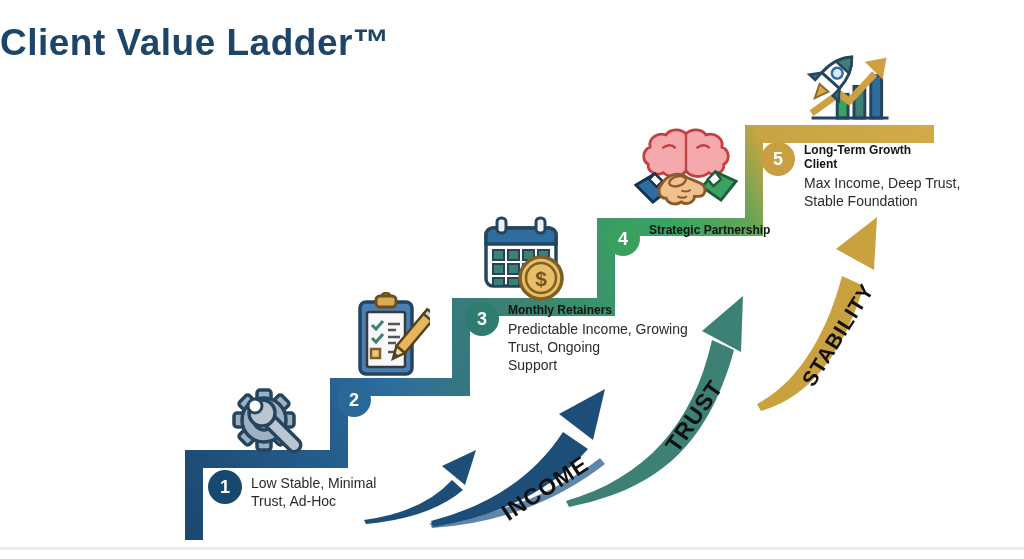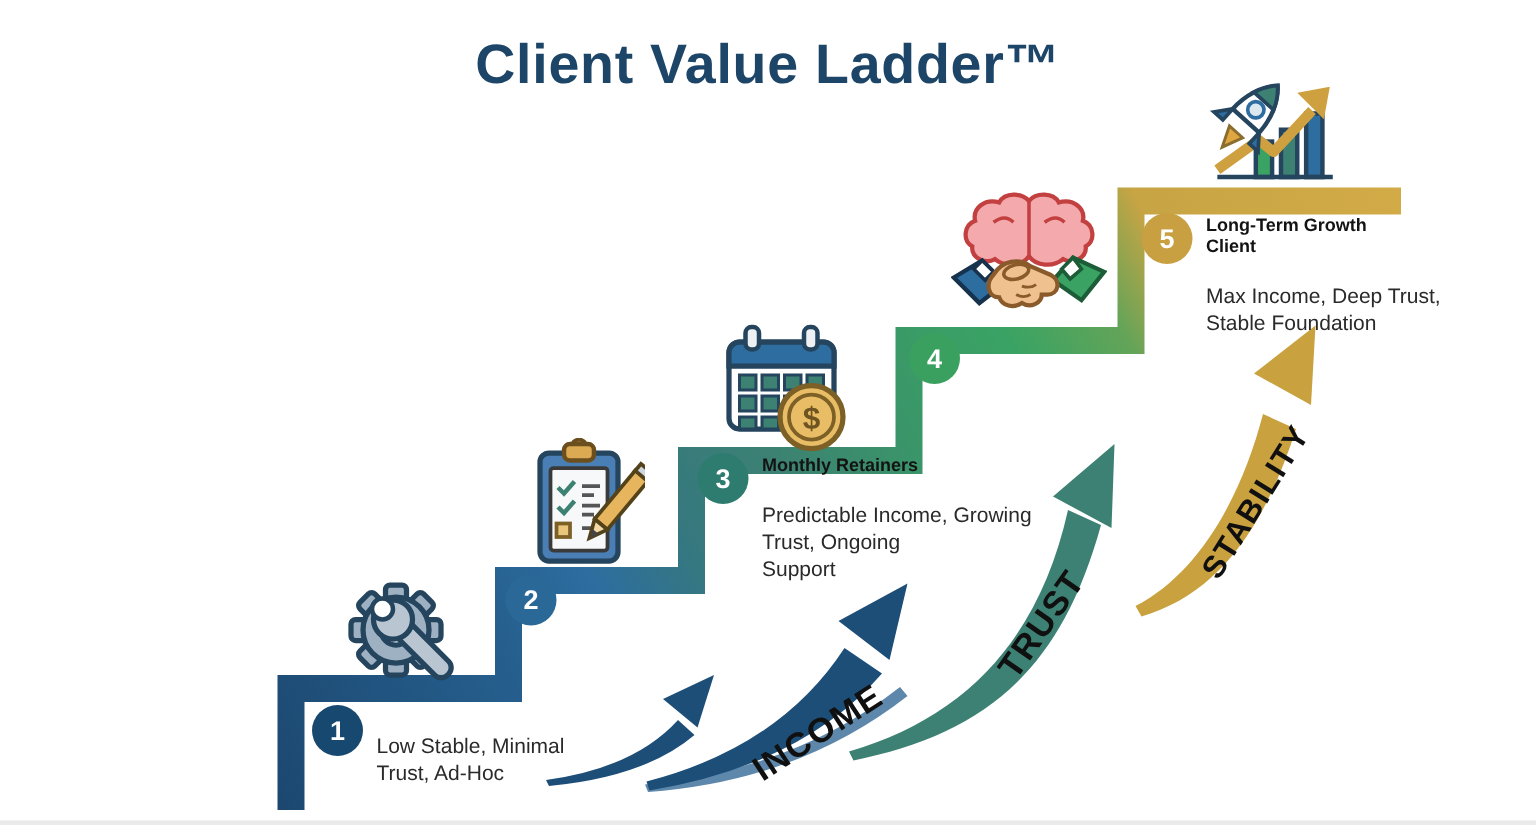--- a/index.html
+++ b/index.html
@@ -1,31 +1,31 @@
 <!DOCTYPE html>
 <html><head>
 <meta charset="utf-8">
 <style>
   html,body{margin:0;padding:0;background:#fff;}
   .canvas{position:relative;width:1024px;height:559px;background:#ffffff;overflow:hidden;
           font-family:"Liberation Sans",sans-serif;}
-  .main-title{position:absolute;top:22px;left:0;width:100%;text-align:center;
+  .main-title{position:absolute;top:22px;left:0;width:100%;
               font-size:37px;font-weight:800;color:#1d4568;letter-spacing:.5px;z-index:4;}
   svg.scene{position:absolute;left:0;top:0;z-index:1;}
   .icon{position:absolute;z-index:2;}
   .step{position:absolute;display:flex;gap:9px;z-index:3;align-items:flex-start;}
   .step-num{width:34px;height:34px;border-radius:50%;color:#fff;font-weight:bold;font-size:18px;
             display:flex;align-items:center;justify-content:center;flex:0 0 34px;margin-top:-2px;}
   .s1 .step-num{background:#17486f;}
   .s2 .step-num{background:#2a6897;}
   .s3 .step-num{background:#2e7c6f;}
   .s4 .step-num{background:#3aa05f;}
   .s5 .step-num{background:#c8a042;}
   .step-title{font-size:12px;font-weight:bold;color:#131313;line-height:1.15;white-space:pre-line;}
-  .step-desc{font-size:14px;color:#2a2a2a;line-height:1.28;white-space:pre-line;margin-top:17px;}
+  .step-desc{font-size:14px;color:#2a2a2a;line-height:1.28;white-space:pre-line;margin-top:3px;}
   .arrow-label{position:absolute;z-index:2;font-weight:bold;color:#101010;text-align:center;
                letter-spacing:1px;height:28px;line-height:28px;}
   .label-income{left:485px;top:474px;width:120px;font-size:23px;transform:rotate(-33deg);}
   .label-trust{left:639px;top:402px;width:110px;font-size:23px;transform:rotate(-55deg);}
   .label-stability{left:768px;top:321px;width:140px;font-size:21px;transform:rotate(-58deg);}
   .baseline{position:absolute;left:0;right:0;top:547px;height:3px;background:#d8d8d8;opacity:.55;z-index:0;}
 </style>
 </head>
 <body>
 
@@ -191,20 +191,21 @@
       <div class="step-title">Monthly Retainers</div>
       <div class="step-desc">Predictable Income, Growing
 Trust, Ongoing
 Support</div>
     </div>
   </div>
 
   <div class="step s4" style="left:606px;top:224px;width:230px;">
     <div class="step-num">4</div>
     <div>
+      <div class="step-title">Strategic Partnership</div>
     </div>
   </div>
 
   <div class="step s5" style="left:761px;top:144px;width:215px;">
     <div class="step-num">5</div>
     <div>
       <div class="step-title">Long-Term Growth
 Client</div>
       <div class="step-desc">Max Income, Deep Trust,
 Stable Foundation</div>

